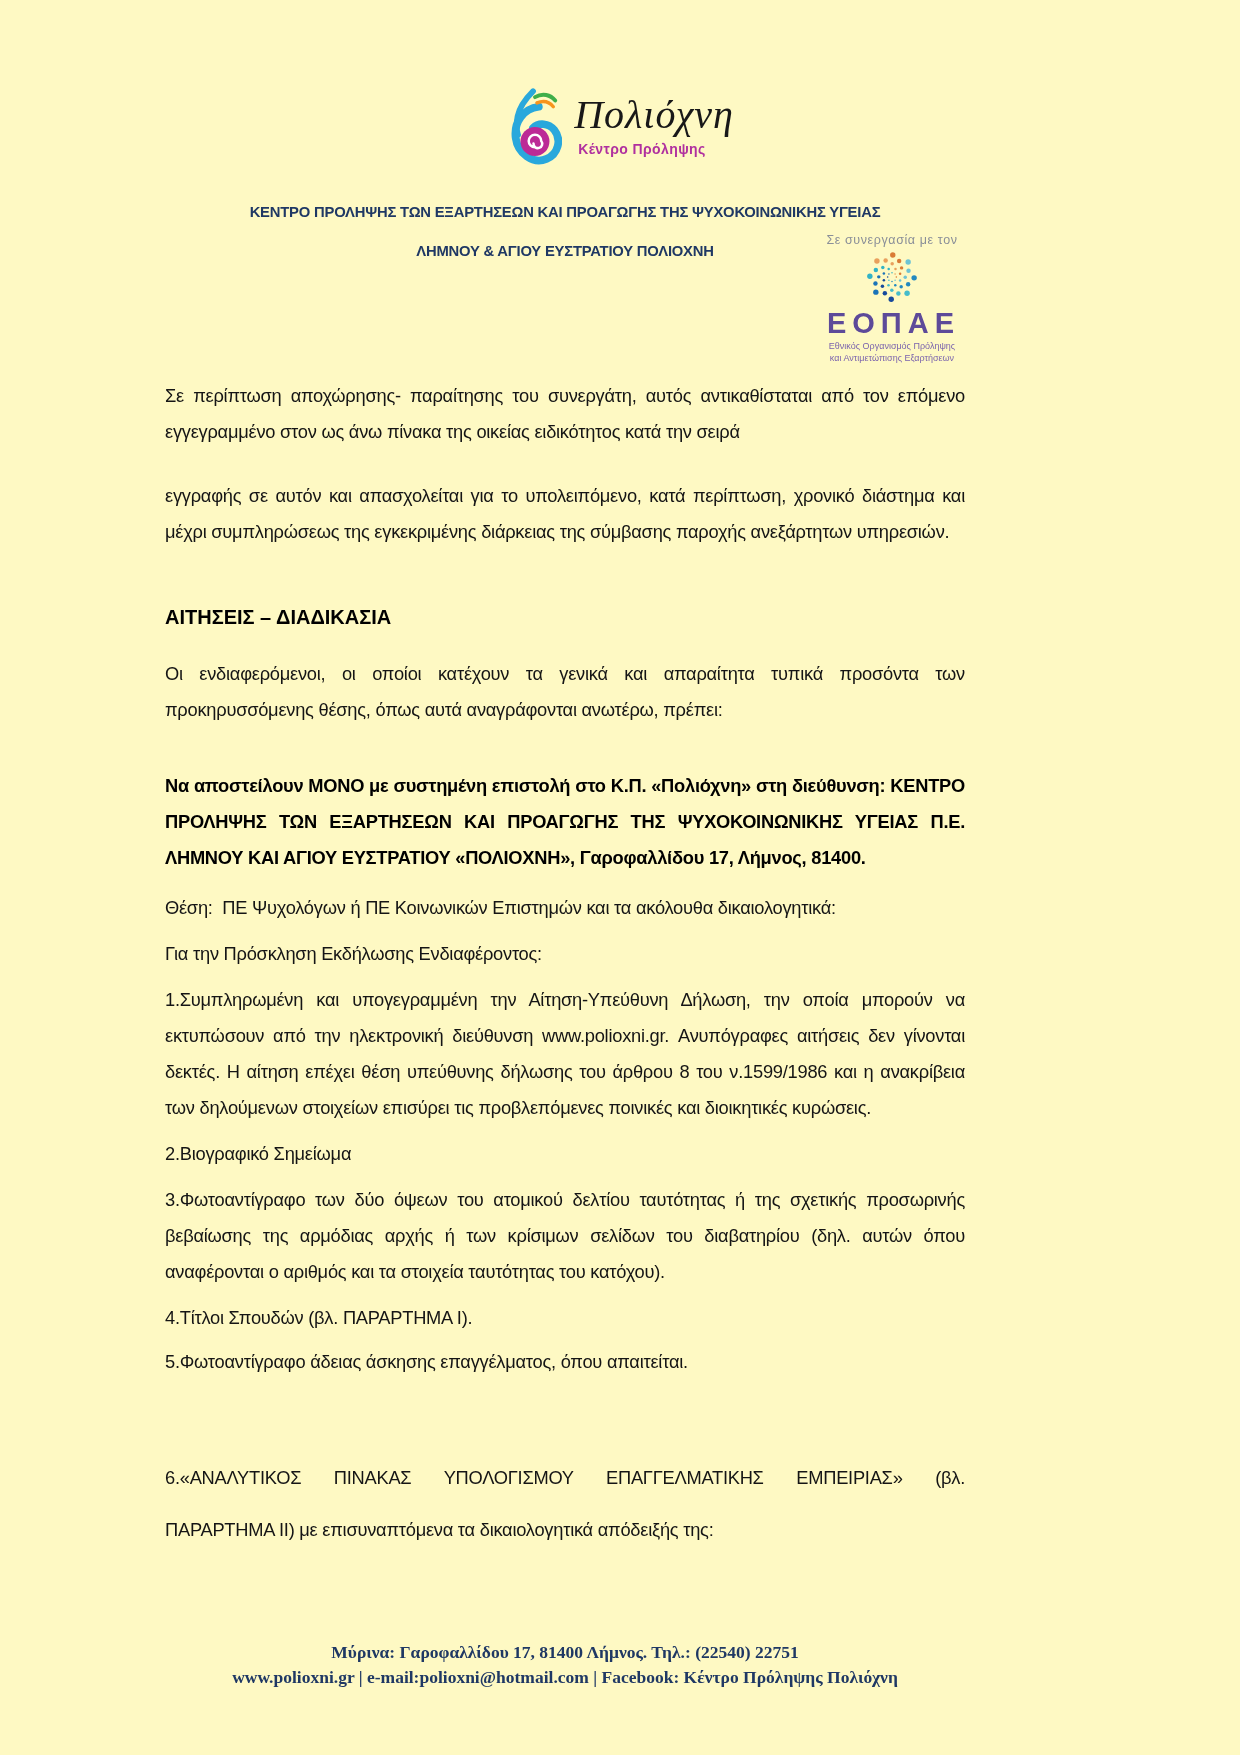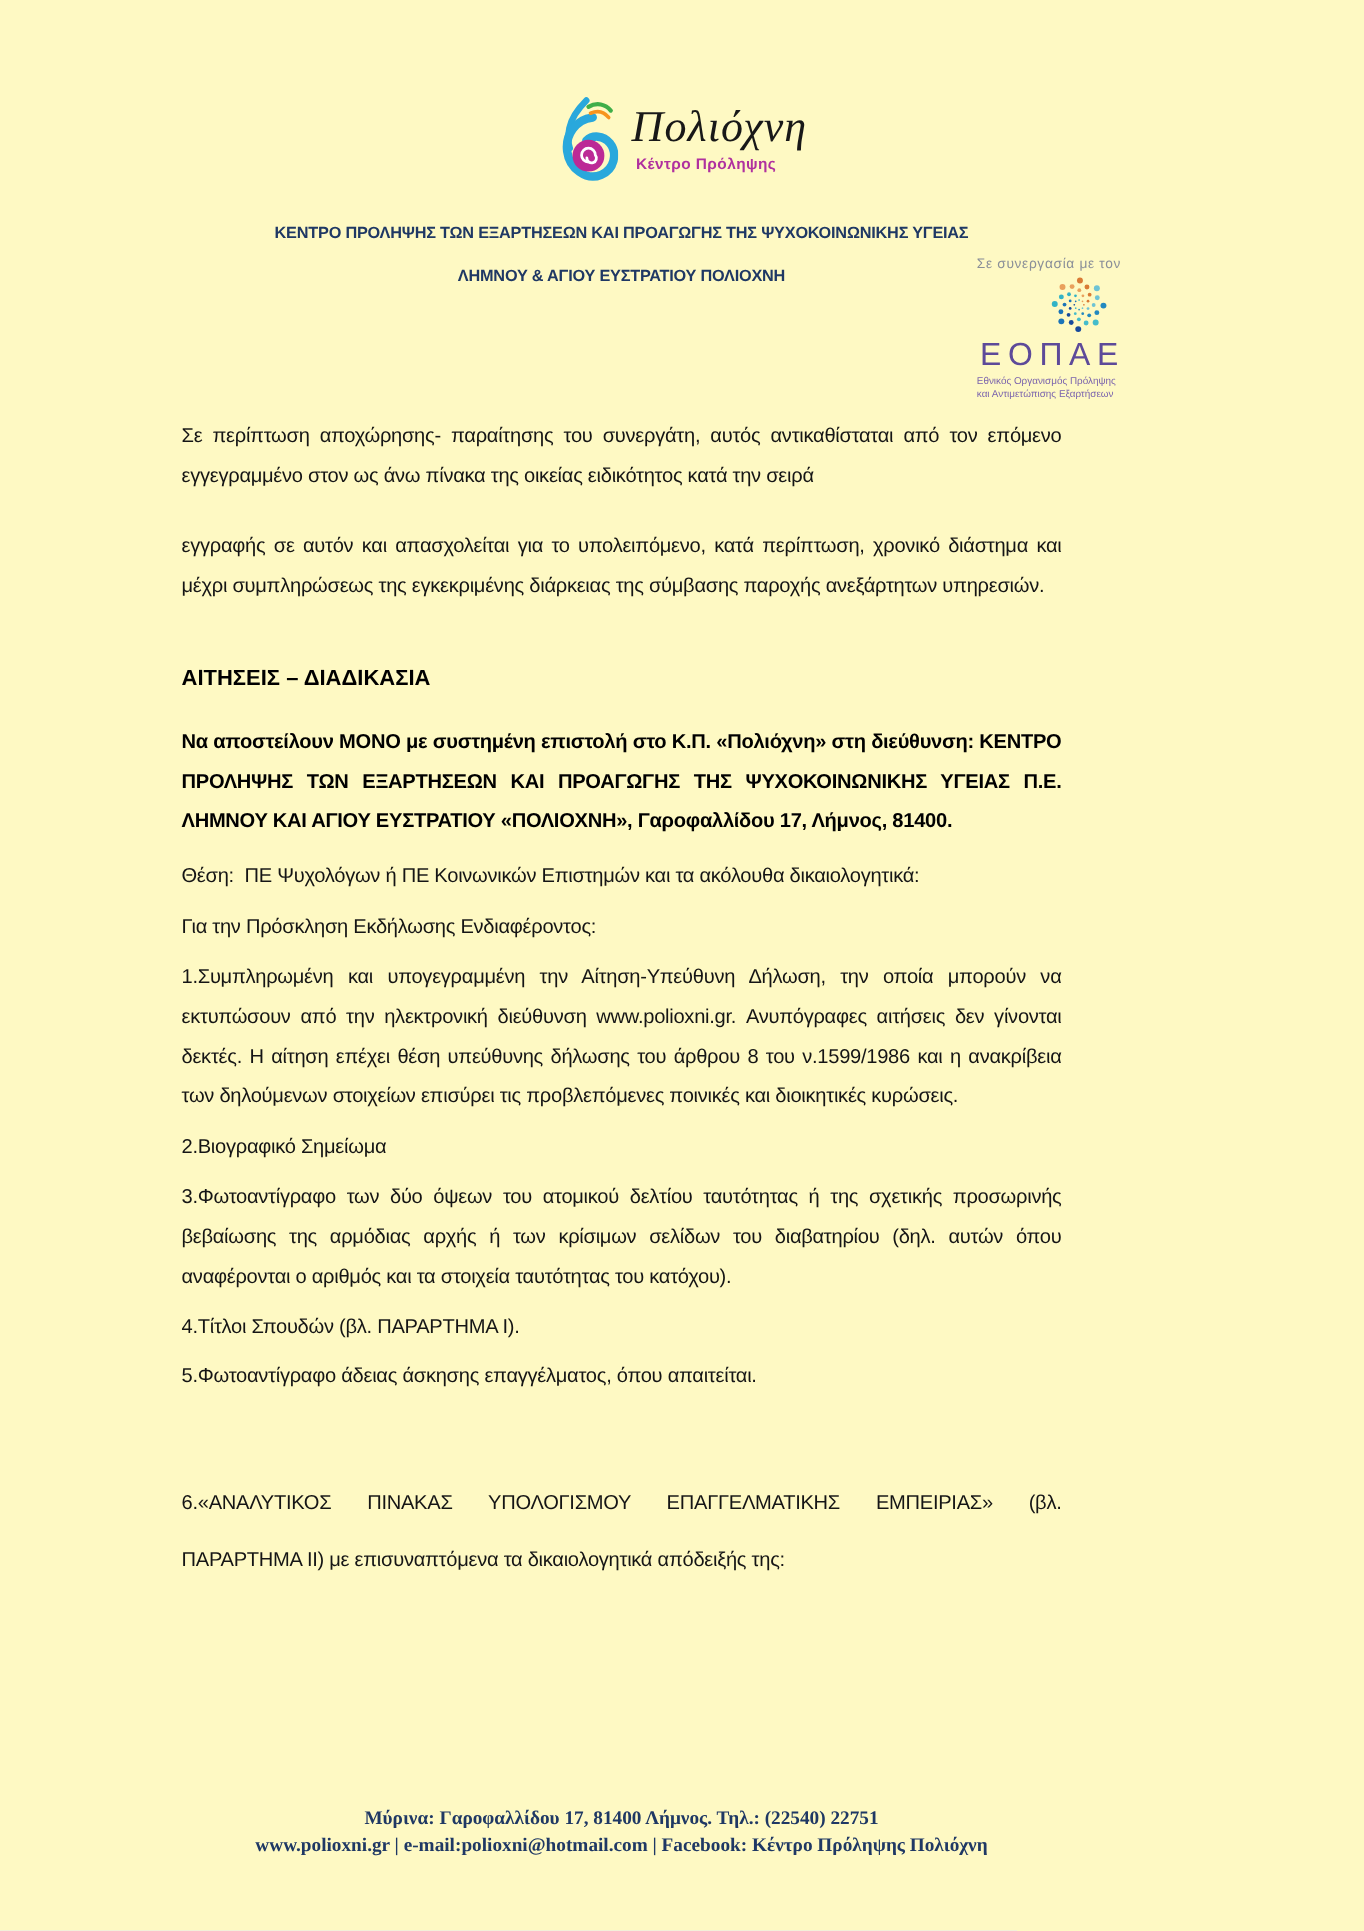--- a/index.html
+++ b/index.html
@@ -26,27 +26,27 @@
   .doc-title {
     margin-top:12px; margin-left:145px; width:840px;
     display:flex; flex-direction:column; align-items:center;
     color:#1F3864; font-weight:bold; font-size:14.8px;
     letter-spacing:-0.2px; line-height:1.5;
   }
   .doc-title div { white-space:nowrap;margin-top:17px; }
 
   
   .partner {
-    position:absolute; top:233px; left:888px; width:186px; 
+    position:absolute; top:233px; left:799px; width:186px; text-align:center;
   }
   .partner-intro { font-size:12.5px; color:#8a8f98; letter-spacing:.6px; }
   .partner-dots { width:70px; height:58px; margin:3px auto 0; }
   .partner-name {
     font-size:29px; color:#5d4a99; letter-spacing:6px; line-height:1.05;
-    font-weight:400; margin-left:3px;
+    font-weight:700; margin-left:3px;
   }
   .partner-tagline { font-size:9px; color:#7b64ad; line-height:1.3; margin-top:3px; }
 
   
   .doc-body {
     width:800px; margin:0 0 0 165px; padding-top:116px;
     color:#151515; font-size:18.3px; line-height:36px;
     letter-spacing:-0.25px; text-align:justify;
   }
   .doc-body p { text-align:justify; }
@@ -152,20 +152,21 @@
     <div class="partner-tagline">
       <span>Εθνικός Οργανισμός Πρόληψης</span><br>
       <span>και Αντιμετώπισης Εξαρτήσεων</span>
     </div>
   </aside>
 
   <main class="doc-body">
     <p class="m-p1">Σε περίπτωση αποχώρησης- παραίτησης του συνεργάτη, αυτός αντικαθίσταται από τον επόμενο εγγεγραμμένο στον ως άνω πίνακα της οικείας ειδικότητος κατά την σειρά</p>
     <p class="m-p2">εγγραφής σε αυτόν και απασχολείται για το υπολειπόμενο, κατά περίπτωση, χρονικό διάστημα και μέχρι συμπληρώσεως της εγκεκριμένης διάρκειας της σύμβασης παροχής ανεξάρτητων υπηρεσιών.</p>
     <h2 class="section-heading m-h1">ΑΙΤΗΣΕΙΣ – ΔΙΑΔΙΚΑΣΙΑ</h2>
+    <p class="m-p3">Οι ενδιαφερόμενοι, οι οποίοι κατέχουν τα γενικά και απαραίτητα τυπικά προσόντα των προκηρυσσόμενης θέσης, όπως αυτά αναγράφονται ανωτέρω, πρέπει:</p>
     <p class="bold-par m-p4">Να αποστείλουν ΜΟΝΟ με συστημένη επιστολή στο Κ.Π. «Πολιόχνη» στη διεύθυνση: ΚΕΝΤΡΟ ΠΡΟΛΗΨΗΣ ΤΩΝ ΕΞΑΡΤΗΣΕΩΝ ΚΑΙ ΠΡΟΑΓΩΓΗΣ ΤΗΣ ΨΥΧΟΚΟΙΝΩΝΙΚΗΣ ΥΓΕΙΑΣ Π.Ε. ΛΗΜΝΟΥ ΚΑΙ ΑΓΙΟΥ ΕΥΣΤΡΑΤΙΟΥ «ΠΟΛΙΟΧΝΗ», Γαροφαλλίδου 17, Λήμνος, 81400.</p>
     <p class="m-std">Θέση:&nbsp; ΠΕ Ψυχολόγων ή ΠΕ Κοινωνικών Επιστημών και τα ακόλουθα δικαιολογητικά:</p>
     <p class="m-std">Για την Πρόσκληση Εκδήλωσης Ενδιαφέροντος:</p>
     <p class="m-std">1.Συμπληρωμένη και υπογεγραμμένη την Αίτηση-Υπεύθυνη Δήλωση, την οποία μπορούν να εκτυπώσουν από την ηλεκτρονική διεύθυνση www.polioxni.gr. Ανυπόγραφες αιτήσεις δεν γίνονται δεκτές. Η αίτηση επέχει θέση υπεύθυνης δήλωσης του άρθρου 8 του ν.1599/1986 και η ανακρίβεια των δηλούμενων στοιχείων επισύρει τις προβλεπόμενες ποινικές και διοικητικές κυρώσεις.</p>
     <p class="m-std">2.Βιογραφικό Σημείωμα</p>
     <p class="m-std">3.Φωτοαντίγραφο των δύο όψεων του ατομικού δελτίου ταυτότητας ή της σχετικής προσωρινής βεβαίωσης της αρμόδιας αρχής ή των κρίσιμων σελίδων του διαβατηρίου (δηλ. αυτών όπου αναφέρονται ο αριθμός και τα στοιχεία ταυτότητας του κατόχου).</p>
     <p class="m-p10">4.Τίτλοι Σπουδών (βλ. ΠΑΡΑΡΤΗΜΑ Ι).</p>
     <p class="m-p11">5.Φωτοαντίγραφο άδειας άσκησης επαγγέλματος, όπου απαιτείται.</p>
     <p class="spread m-p12">6.«ΑΝΑΛΥΤΙΚΟΣ ΠΙΝΑΚΑΣ ΥΠΟΛΟΓΙΣΜΟΥ ΕΠΑΓΓΕΛΜΑΤΙΚΗΣ ΕΜΠΕΙΡΙΑΣ» (βλ.</p>
     <p>ΠΑΡΑΡΤΗΜΑ ΙΙ) με επισυναπτόμενα τα δικαιολογητικά απόδειξής της:</p>

